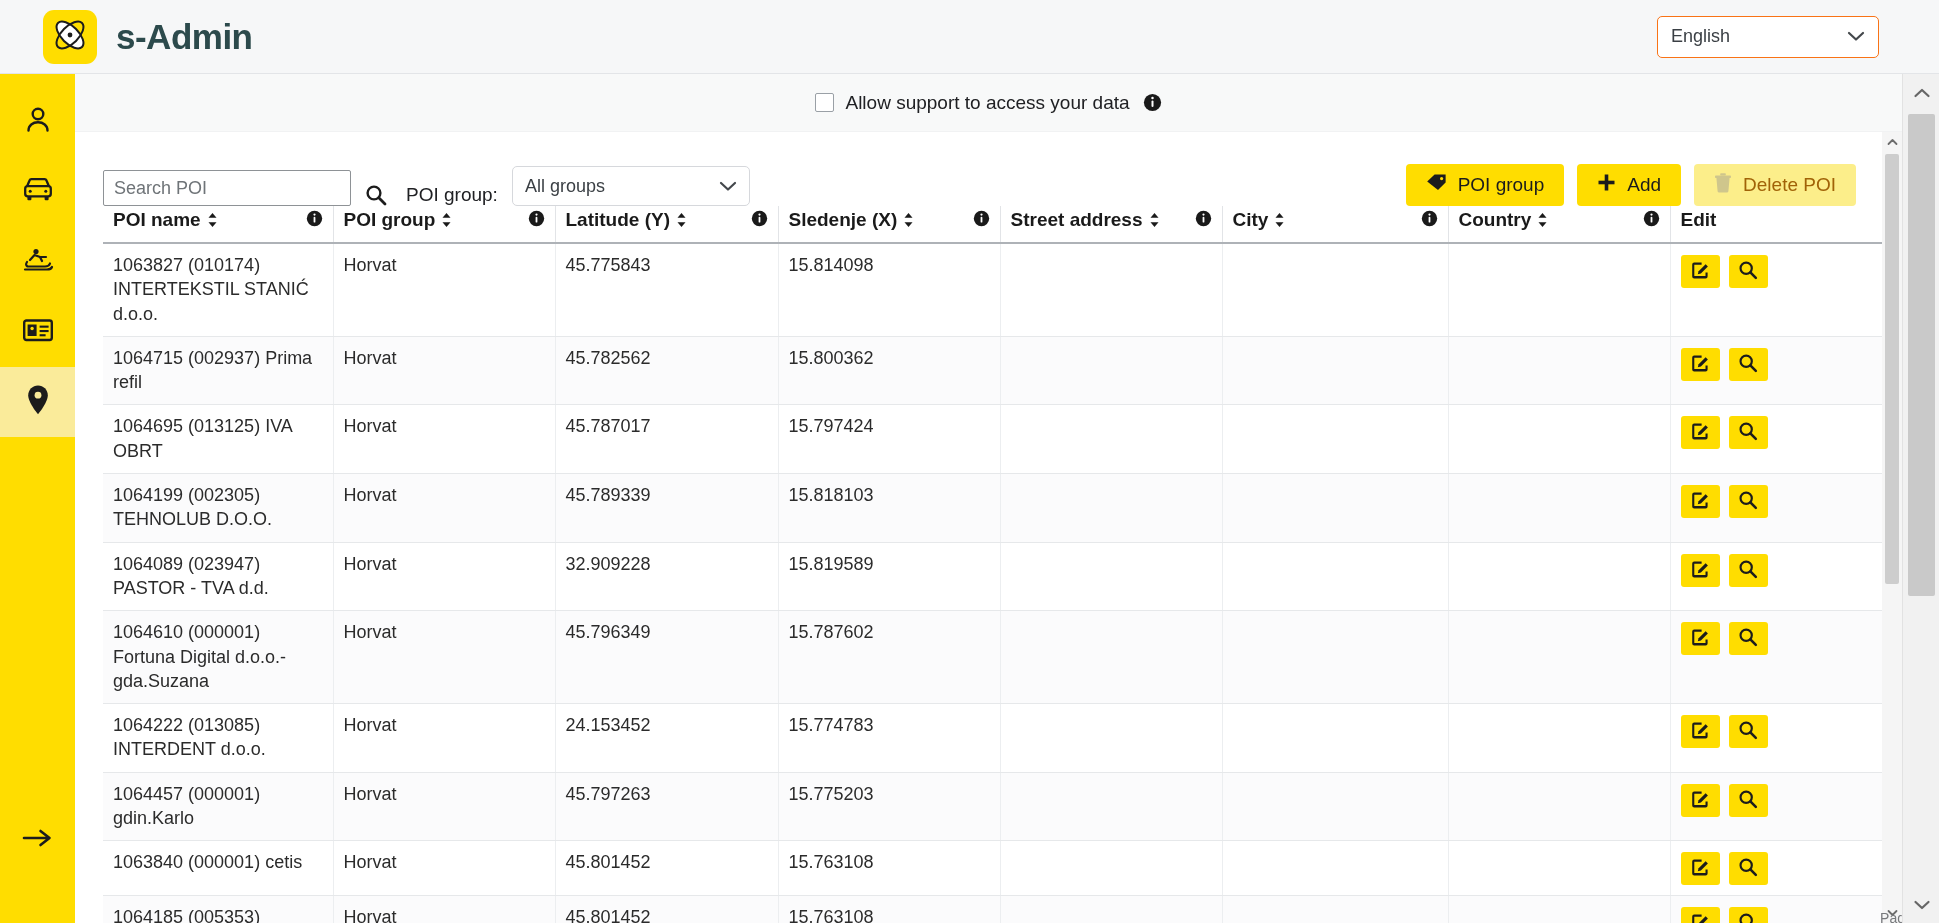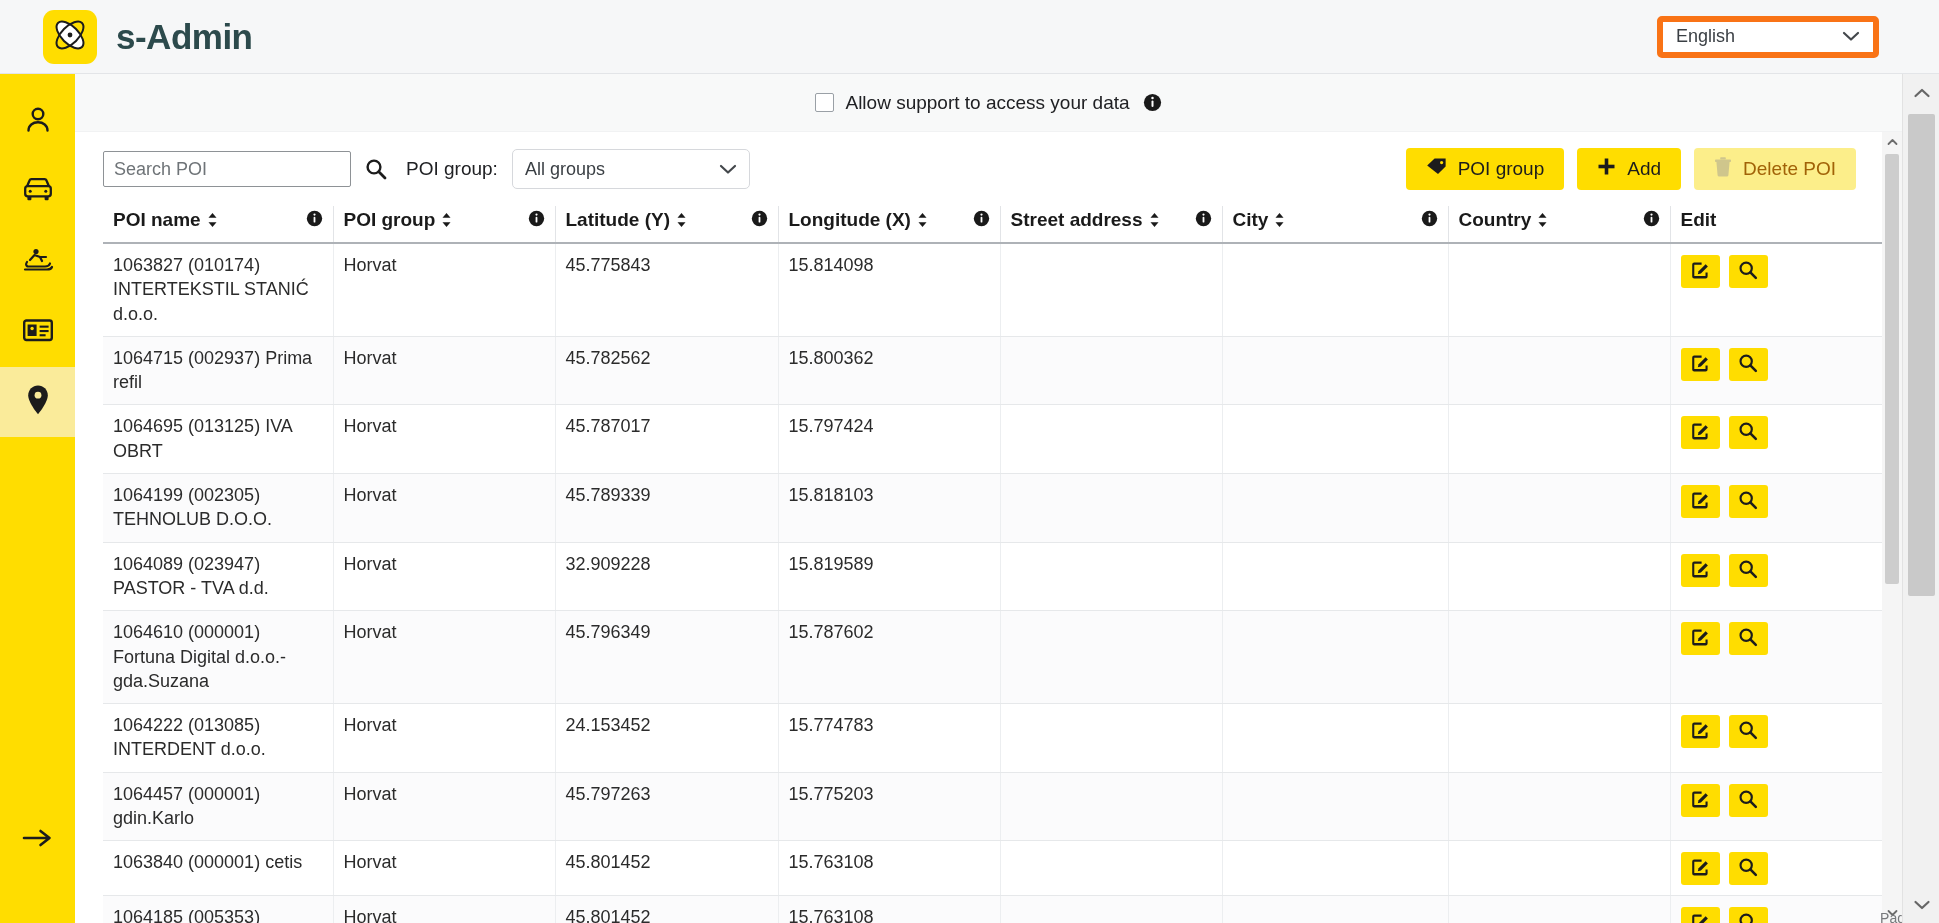--- a/index.html
+++ b/index.html
@@ -34,21 +34,21 @@
     color: #2c4a4c;
     letter-spacing: -0.5px;
   }
   .header-right {
     margin-left: auto; display: flex; align-items: center;
     margin-right: 60px;
   }
   .lang-select {
     width: 222px; height: 42px;
     background: #ffffff;
-    border: 6px solid #f97316;
+    border: 1px solid #f97316;
     border-radius: 5px;
     display: flex; align-items: center;
     padding: 0 13px;
     font-size: 18px; color: #3a3f44;
     position: relative;
   }
   .lang-select .chev { margin-left: auto; }
   .user-box { display: flex; align-items: center; margin-left: 52px; }
   .user-avatar { width: 34px; height: 34px; }
   .user-text { margin-left: 13px; line-height: 1.18; }
@@ -92,21 +92,21 @@
     width: 19px; height: 19px;
     border: 1.5px solid #9aa0a6;
     background: #fff; border-radius: 2px;
   }
   .support-label { font-size: 19px; color: #202124; margin-left: 11px; }
   .info-dot { margin-left: 13px; display: inline-flex; }
 
   
   .toolbar {
     height: 74px;
-    display: flex; align-items: center;
+    display: flex; align-items: flex-end;
     padding: 0 0 0 28px;
     background: #ffffff;
   }
   .search-input {
     width: 248px; height: 36px;
     border: 1px solid #8e9296;
     border-radius: 2px;
     padding: 0 10px;
     font-size: 18px; color: #5f6368;
     background: #fff;
@@ -458,21 +458,21 @@
             <span class="th-info">
               <svg width="17" height="17" viewBox="0 0 19 19">
                   <circle cx="9.5" cy="9.5" r="8.6" fill="#1a1a1a"></circle>
                   <rect x="8.5" y="7.6" width="2" height="6.4" rx="1" fill="#fff"></rect>
                   <circle cx="9.5" cy="5.1" r="1.25" fill="#fff"></circle>
                 </svg>
             </span>
           </th>
           <th>
             <div class="th-inner">
-              <span>Longitude (X)</span>
+              <span>Sledenje (X)</span>
               <span class="sort-arrows">
                 <svg width="11" height="16" viewBox="0 0 11 16">
                     <path d="M5.5 1 L9.5 5.8 L1.5 5.8 Z" fill="#1a1a1a"></path>
                     <path d="M5.5 15 L9.5 10.2 L1.5 10.2 Z" fill="#1a1a1a"></path>
                   </svg>
               </span>
             </div>
             <span class="th-info">
               <svg width="17" height="17" viewBox="0 0 19 19">
                   <circle cx="9.5" cy="9.5" r="8.6" fill="#1a1a1a"></circle>

